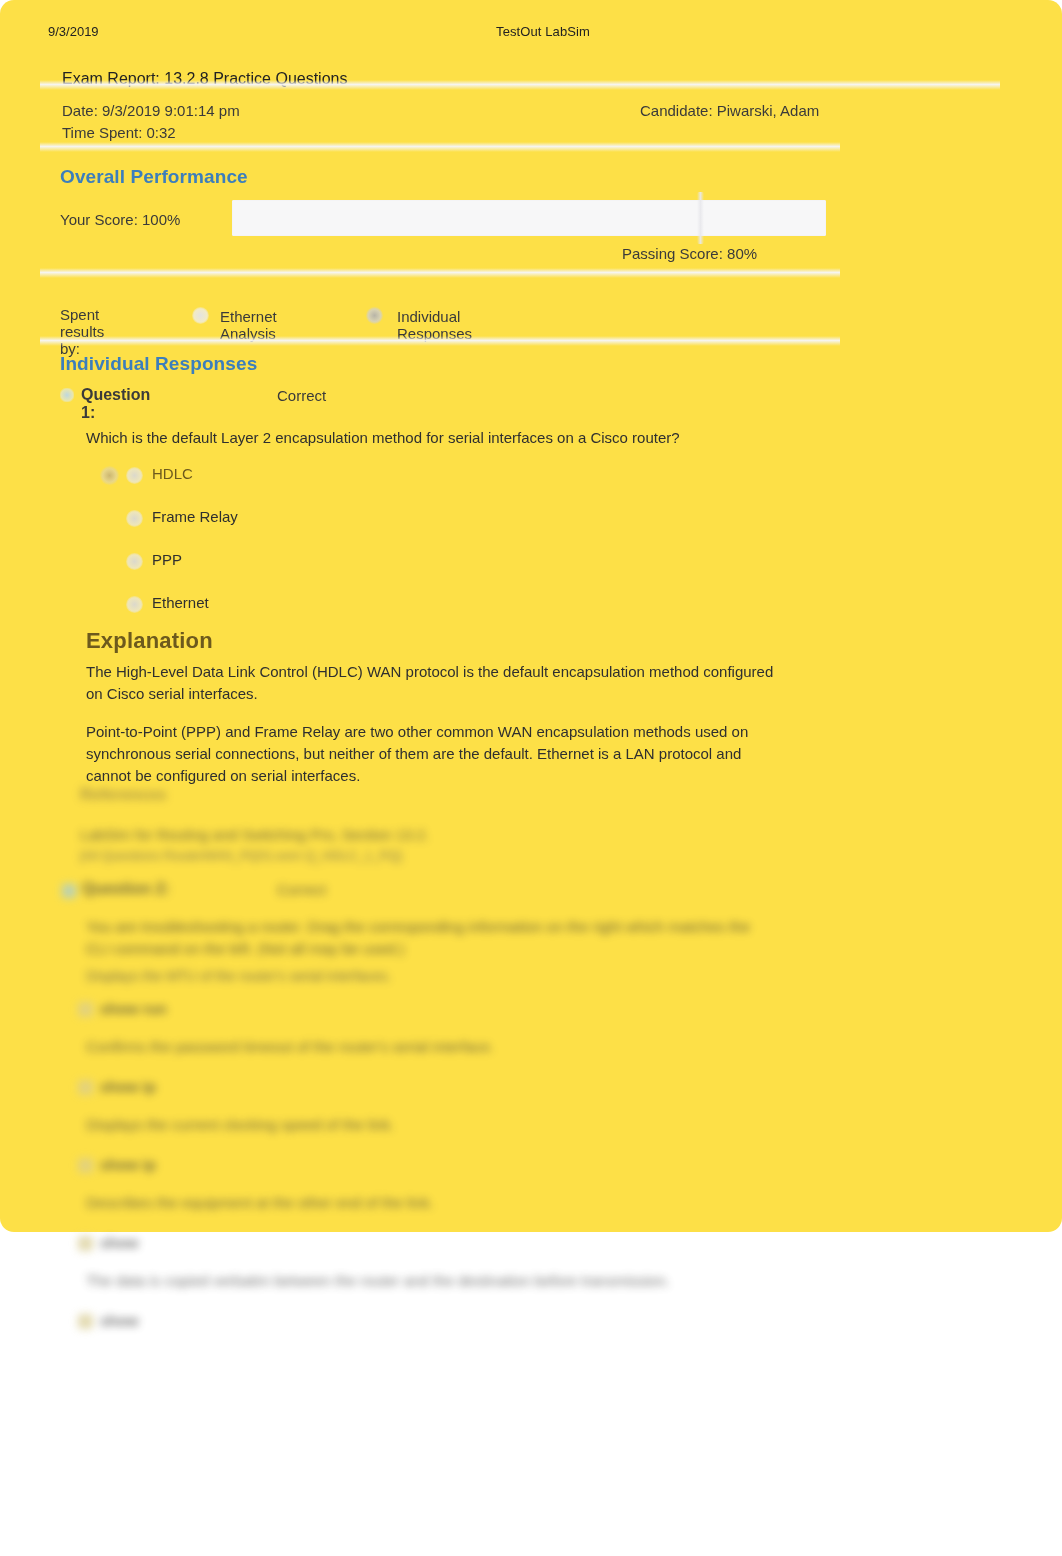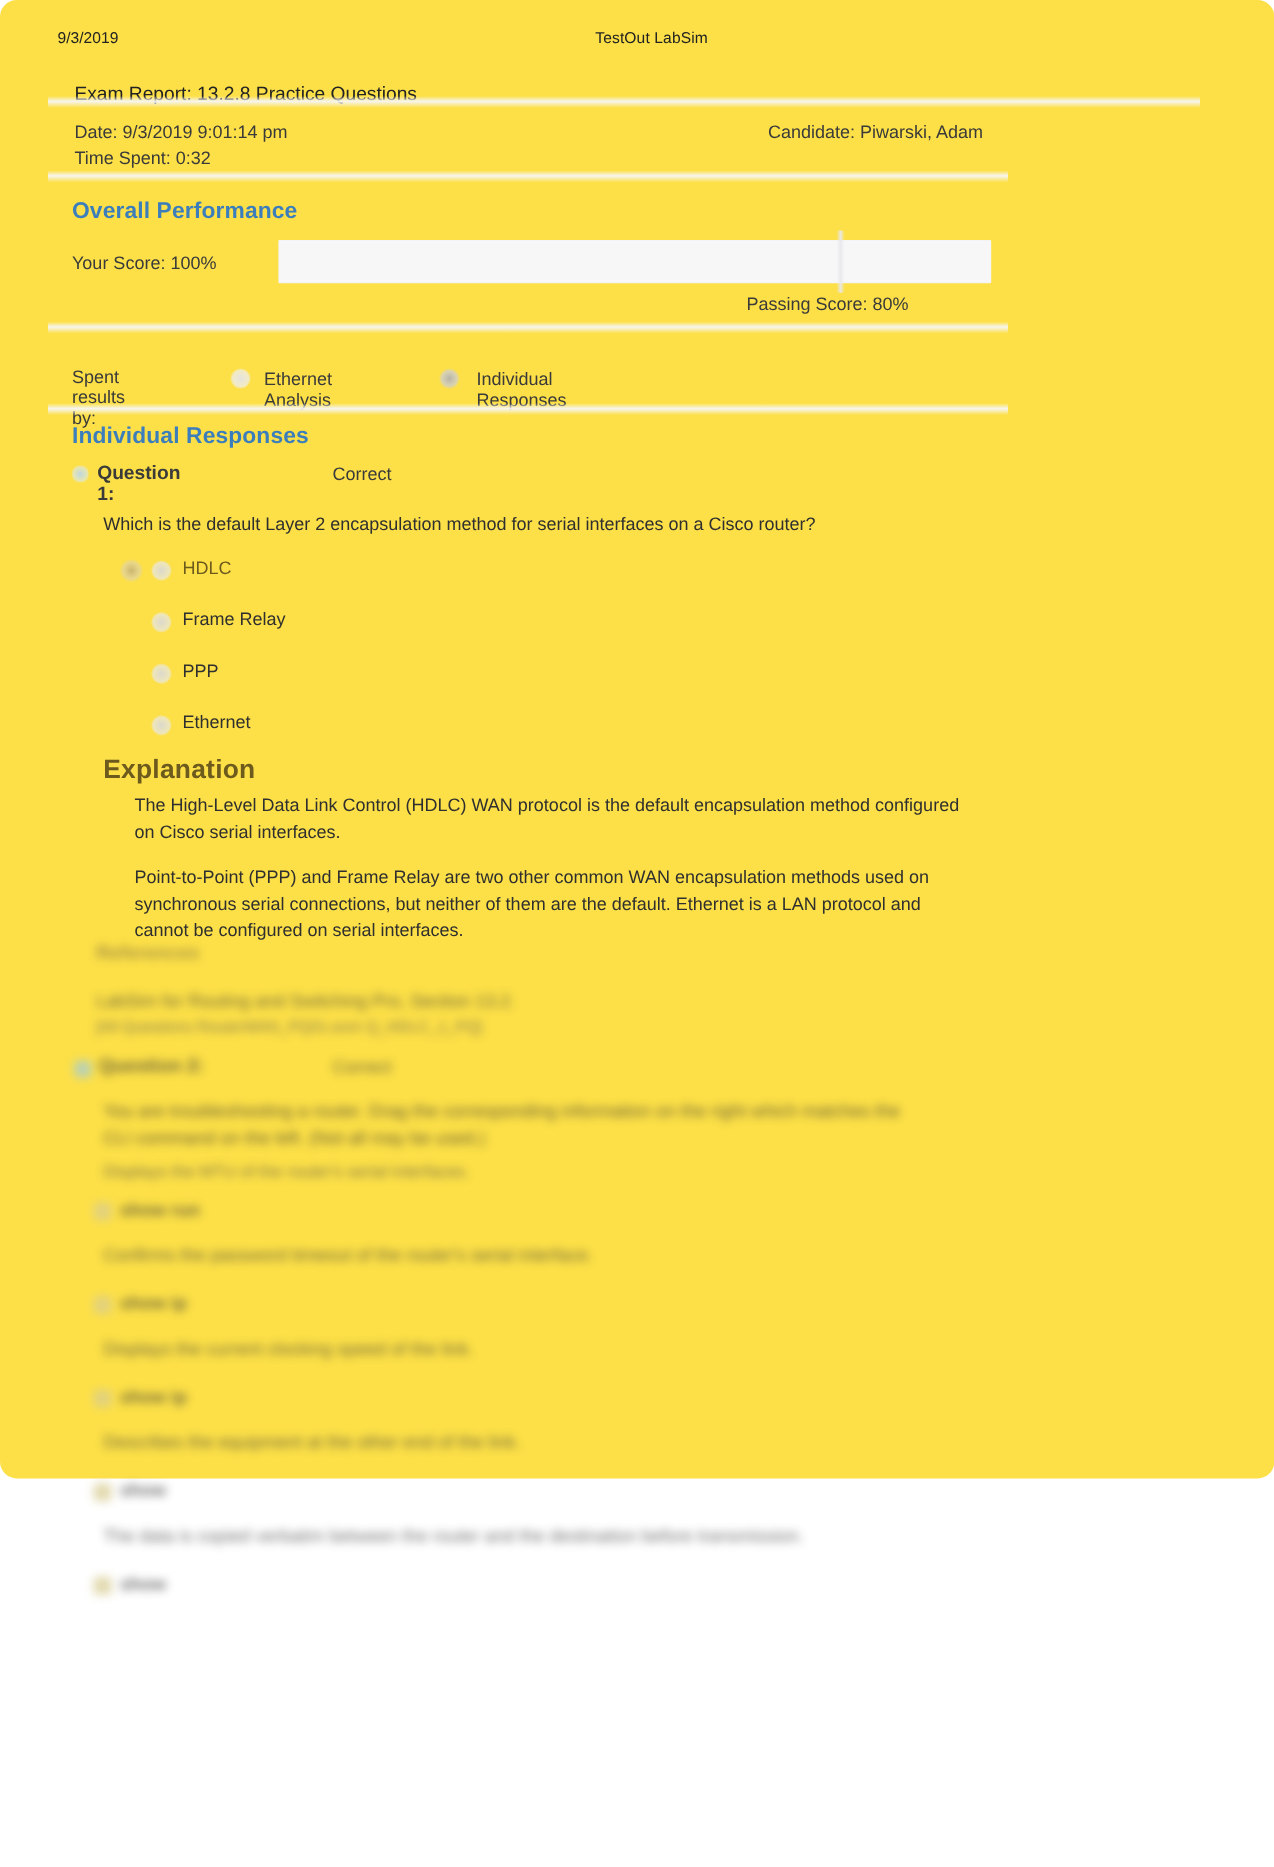--- a/index.html
+++ b/index.html
@@ -271,21 +271,20 @@
     letter-spacing: .2px;
   }
   .explanation-body {
     position: absolute;
     top: 661px;
     left: 86px;
     width: 700px;
     font-size: 15px;
     color: #2f2f2f;
     line-height: 22px;
-    margin-left: 26px;
   }
   .explanation-body p {
     margin: 0 0 16px 0;
   }
 
   
   .blurred {
     filter: blur(4.2px);
     opacity: .72;
     -webkit-filter: blur(4.2px);

